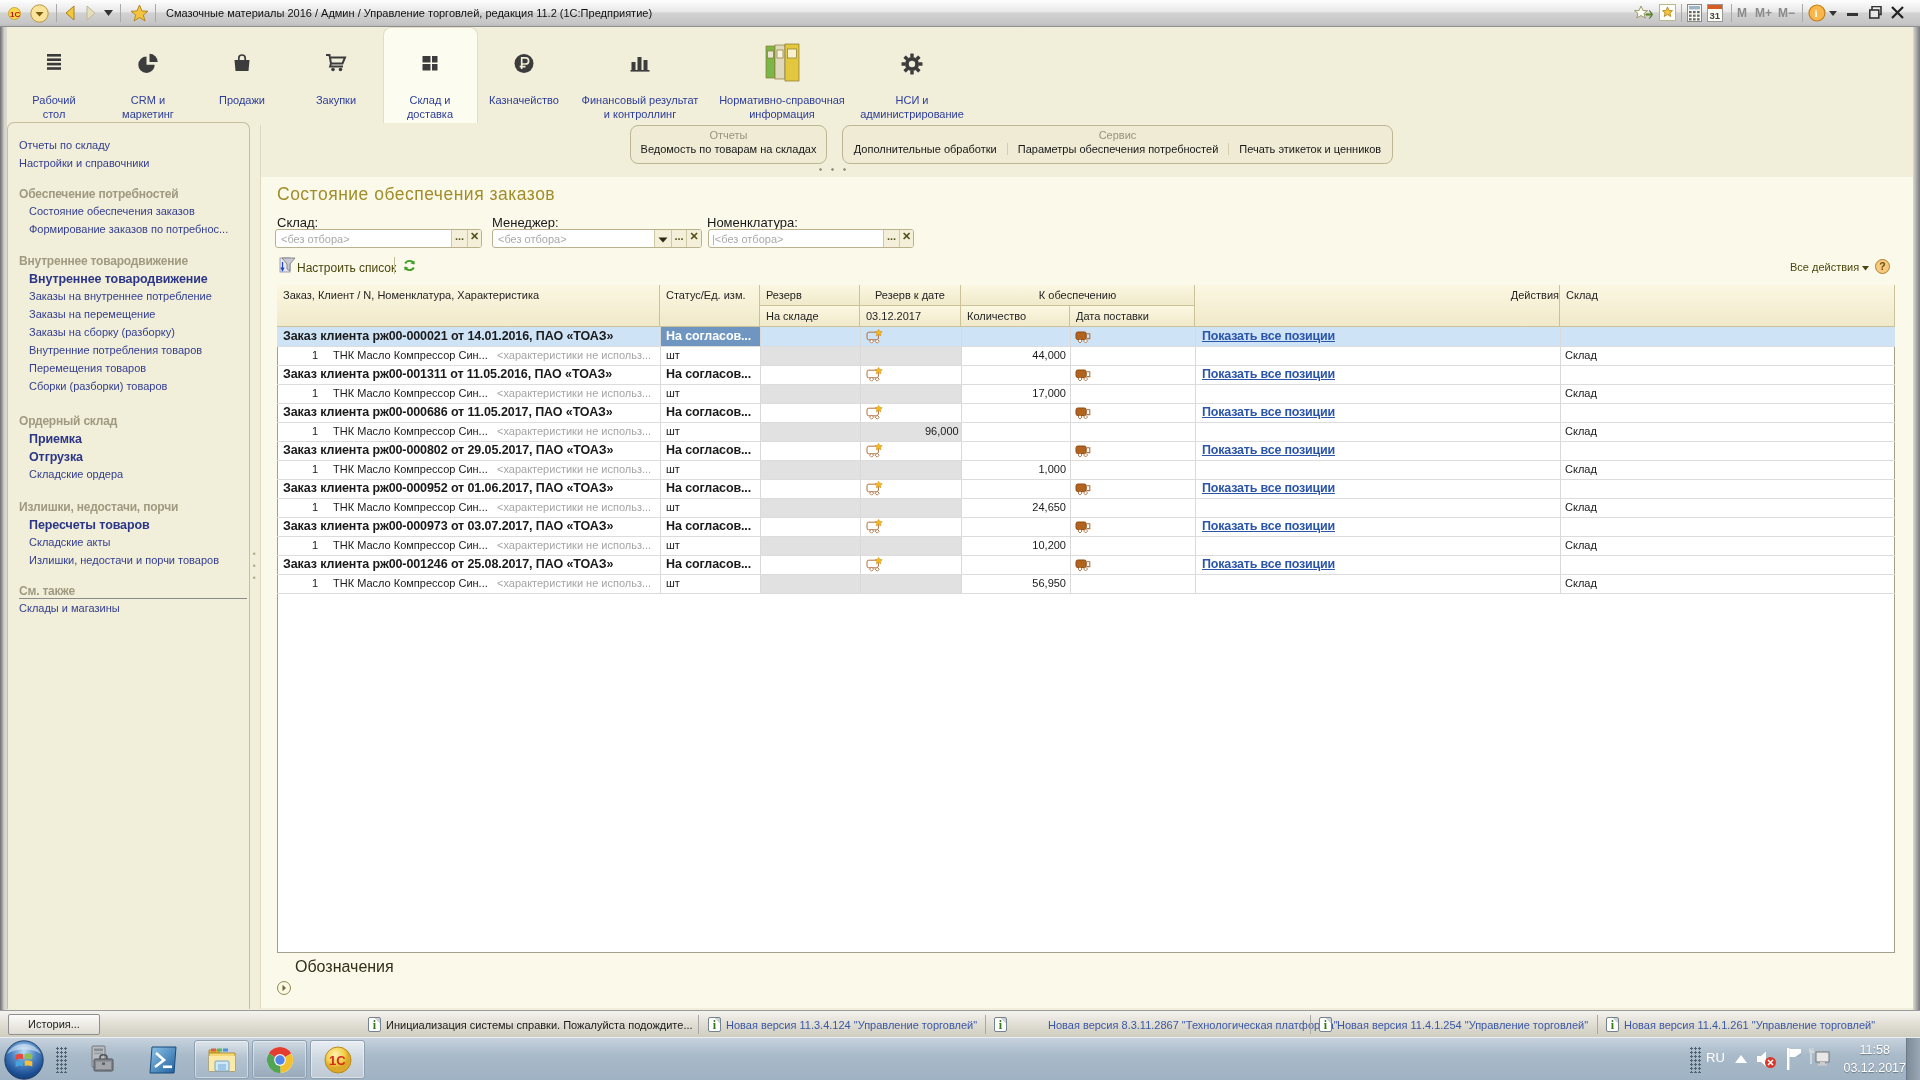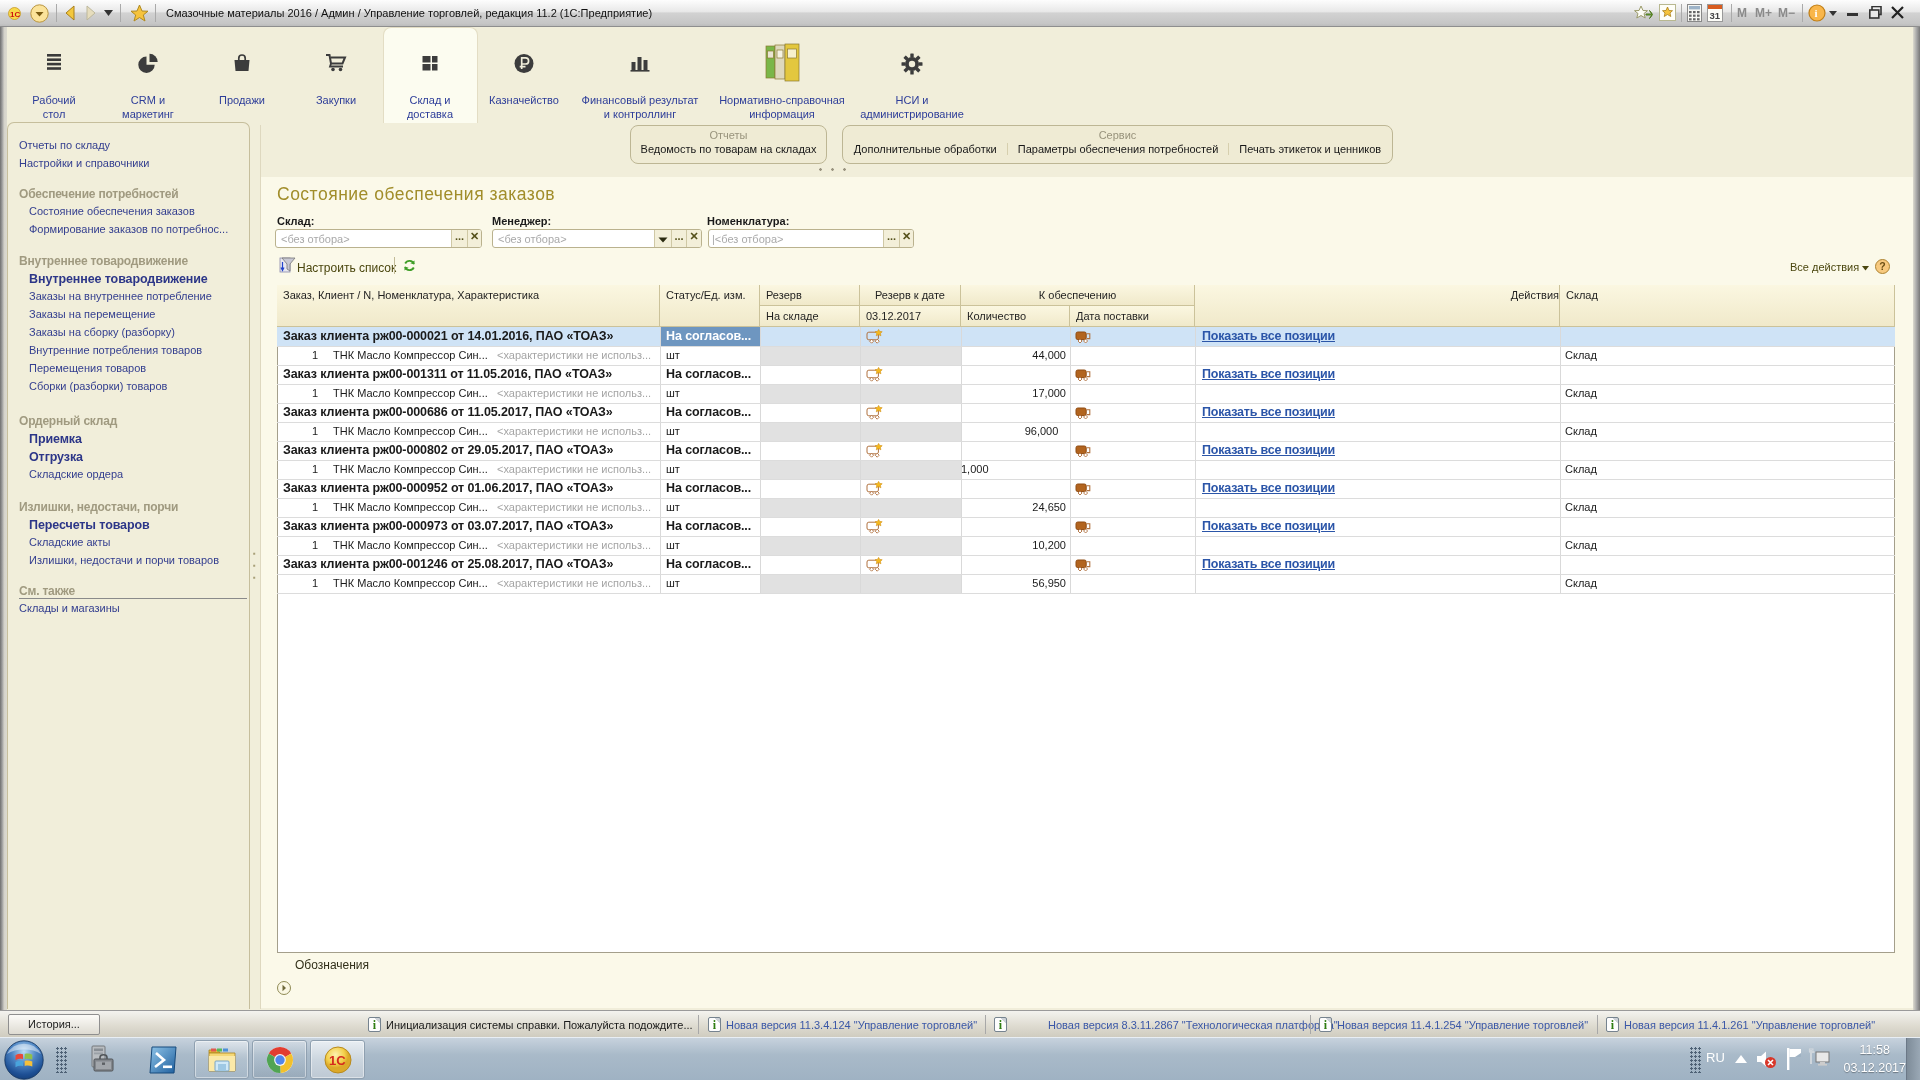--- a/index.html
+++ b/index.html
@@ -38,21 +38,21 @@
 .nhead { color:#a09a80; font-weight:bold; font-size:12px; letter-spacing:-0.2px; }
 .nsel { color:#2c3688; font-weight:bold; font-size:12.5px; letter-spacing:-0.1px; }
 .nind { left:22px; }
 #sbpanel { position:absolute; left:7px; top:122px; width:243px; height:887px; border:1px solid #c6be9c; border-bottom:none; border-radius:7px 7px 0 0; }
 #sbline2 { position:absolute; left:260px; top:125px; width:1px; height:884px; background:#ded8bf; }
 
 
 #report { position:absolute; left:261px; top:177px; width:1652px; height:831px; background:#fbf9e9; }
 #funcdiv { position:absolute; left:261px; top:177px; width:1652px; height:1px; background:#d0c9a8; }
 .rtitle { position:absolute; left:16px; top:7px; font-size:17.5px; letter-spacing:0.5px; color:#a18d2a; }
-.flabel { position:absolute; top:38px; font-size:11px; color:#1a1a1a;font-weight:bold; }
+.flabel { position:absolute; top:38px; font-size:13px; color:#1a1a1a; }
 .field { position:absolute; top:52px; height:19px; background:#fff; border:1px solid #bab28e; border-radius:3px; }
 .fph { position:absolute; left:5px; top:3px; color:#a9a9a9; font-size:11px; }
 .fbtns { position:absolute; right:0; top:0; height:100%; display:flex; background:#f3efd9; border-left:1px solid #cfc8a5; border-radius:0 2px 2px 0; }
 .fbtn { width:22px; text-align:center; color:#55511b; font-weight:bold; position:relative; }
 .fbtn + .fbtn { border-left:1px solid #cfc8a5; }
 
 
 #tbl { position:absolute; left:277px; top:285px; width:1618px; height:668px; background:#fff; outline:1px solid #a49f8b; outline-offset:-1px; }
 .th { position:absolute; background:linear-gradient(#fbf7e1,#f0e9ca); border-right:1px solid #cbc29a; border-bottom:1px solid #cbc29a; font-size:11px; color:#1f1f1f; white-space:nowrap; overflow:hidden; }
 .cell { position:absolute; height:19px; font-size:11px; white-space:nowrap; overflow:hidden; line-height:19px; }
@@ -428,21 +428,21 @@
       <path d="M5 10 L7 12 L5 14 L3 12 Z" fill="#fff" stroke="#b0713e" stroke-width="0.9"></path>
       <path d="M10.6 10 L12.6 12 L10.6 14 L8.6 12 Z" fill="#fff" stroke="#b0713e" stroke-width="0.9"></path>
     </svg>
 <div class="cell link" style="left:925px;top:118px">Показать все позиции</div>
 <div class="abs" style="left:483px;top:137px;width:100px;height:19px;background:#e1e1e1"></div>
 <div class="abs" style="left:583px;top:137px;width:101px;height:19px;background:#e1e1e1"></div>
 <div class="cell" style="left:6px;top:137px;width:35px;text-align:right">1</div>
 <div class="cell" style="left:56px;top:137px">ТНК Масло Компрессор Син...</div>
 <div class="cell gray" style="left:220px;top:137px">&lt;характеристики не использ...</div>
 <div class="cell" style="left:389px;top:137px">шт</div>
-<div class="cell" style="left:712px;top:137px;width:105px;text-align:center">96,000</div>
+<div class="cell" style="left:648px;top:137px;width:105px;text-align:left">96,000</div>
 <div class="cell" style="left:1288px;top:137px">Склад</div>
 <div class="cell bold ob" style="left:6px;top:156px;width:375px">Заказ клиента рж00-000802 от 29.05.2017, ПАО «ТОАЗ»</div>
 <div class="cell bold ob" style="left:389px;top:156px;width:92px">На согласов...</div>
 <svg class="abs" style="left:589px;top:158px" width="17" height="16" viewBox="0 0 17 16">
       <rect x="1" y="3.2" rx="1.8" width="11.4" height="7.6" fill="none" stroke="#b0713e" stroke-width="1"></rect>
       <path d="M5.6 10.2 L7.6 12.2 L5.6 14.2 L3.6 12.2 Z" fill="#fff" stroke="#b0713e" stroke-width="0.9"></path>
       <path d="M11.2 10.2 L13.2 12.2 L11.2 14.2 L9.2 12.2 Z" fill="#fff" stroke="#b0713e" stroke-width="0.9"></path>
       <path d="M12.6 0.4 L13.7 2.4 L16.2 2.7 L14.4 4.4 L14.9 6.8 L12.6 5.6 L10.3 6.8 L10.8 4.4 L9 2.7 L11.5 2.4 Z" fill="#f5b91d" stroke="#d28f12" stroke-width="0.6"></path>
     </svg>
 <svg class="abs" style="left:798px;top:158px" width="18" height="16" viewBox="0 0 18 16">
@@ -451,21 +451,21 @@
       <path d="M5 10 L7 12 L5 14 L3 12 Z" fill="#fff" stroke="#b0713e" stroke-width="0.9"></path>
       <path d="M10.6 10 L12.6 12 L10.6 14 L8.6 12 Z" fill="#fff" stroke="#b0713e" stroke-width="0.9"></path>
     </svg>
 <div class="cell link" style="left:925px;top:156px">Показать все позиции</div>
 <div class="abs" style="left:483px;top:175px;width:100px;height:19px;background:#e1e1e1"></div>
 <div class="abs" style="left:583px;top:175px;width:101px;height:19px;background:#e1e1e1"></div>
 <div class="cell" style="left:6px;top:175px;width:35px;text-align:right">1</div>
 <div class="cell" style="left:56px;top:175px">ТНК Масло Компрессор Син...</div>
 <div class="cell gray" style="left:220px;top:175px">&lt;характеристики не использ...</div>
 <div class="cell" style="left:389px;top:175px">шт</div>
-<div class="cell" style="left:684px;top:175px;width:105px;text-align:left">1,000</div>
+<div class="cell" style="left:684px;top:175px;width:105px;text-align:right">1,000</div>
 <div class="cell" style="left:1288px;top:175px">Склад</div>
 <div class="cell bold ob" style="left:6px;top:194px;width:375px">Заказ клиента рж00-000952 от 01.06.2017, ПАО «ТОАЗ»</div>
 <div class="cell bold ob" style="left:389px;top:194px;width:92px">На согласов...</div>
 <svg class="abs" style="left:589px;top:196px" width="17" height="16" viewBox="0 0 17 16">
       <rect x="1" y="3.2" rx="1.8" width="11.4" height="7.6" fill="none" stroke="#b0713e" stroke-width="1"></rect>
       <path d="M5.6 10.2 L7.6 12.2 L5.6 14.2 L3.6 12.2 Z" fill="#fff" stroke="#b0713e" stroke-width="0.9"></path>
       <path d="M11.2 10.2 L13.2 12.2 L11.2 14.2 L9.2 12.2 Z" fill="#fff" stroke="#b0713e" stroke-width="0.9"></path>
       <path d="M12.6 0.4 L13.7 2.4 L16.2 2.7 L14.4 4.4 L14.9 6.8 L12.6 5.6 L10.3 6.8 L10.8 4.4 L9 2.7 L11.5 2.4 Z" fill="#f5b91d" stroke="#d28f12" stroke-width="0.6"></path>
     </svg>
 <svg class="abs" style="left:798px;top:196px" width="18" height="16" viewBox="0 0 18 16">
@@ -548,21 +548,21 @@
 <div class="abs" style="left:0;top:232px;width:1618px;height:1px;background:#dcdcdc"></div>
 <div class="abs" style="left:0;top:251px;width:1618px;height:1px;background:#dcdcdc"></div>
 <div class="abs" style="left:0;top:270px;width:1618px;height:1px;background:#dcdcdc"></div>
 <div class="abs" style="left:0;top:289px;width:1618px;height:1px;background:#dcdcdc"></div>
 <div class="abs" style="left:0;top:308px;width:1618px;height:1px;background:#dcdcdc"></div>
 </div>
 <svg class="abs" style="left:277px;top:981px" width="14" height="14" viewBox="0 0 14 14">
     <circle cx="7" cy="7" r="6.5" fill="#faf7e3" stroke="#8f8a55" stroke-width="1"></circle>
     <path d="M5.5 3.8 L9 7 L5.5 10.2 Z" fill="#6e683a"></path>
   </svg>
-<div class="abs" style="left:295px;top:958px;font-size:12px;color:#32301a">Обозначения</div>
+<div class="abs" style="left:295px;top:958px;font-size:16px;color:#32301a">Обозначения</div>
 <div id="sbpanel"></div>
 <div id="sbline2"></div>
 <div id="statusbar">
   <div class="abs" style="left:8px;top:3px;width:92px;height:21px;background:linear-gradient(#fcfbf8,#dedbd2);border:1px solid #8f8f8f;border-radius:2px;text-align:center;line-height:19px;font-size:11px;color:#222">История...</div>
   <div class="iinfo" style="left:368px">i</div>
   <div class="smsg" style="left:386px">Инициализация системы справки. Пожалуйста подождите...</div>
   <div class="ssep" style="left:698px"></div>
   <div class="iinfo" style="left:708px">i</div>
   <div class="smsg sblue" style="left:726px">Новая версия 11.3.4.124 "Управление торговлей"</div>
   <div class="ssep" style="left:985px"></div>

